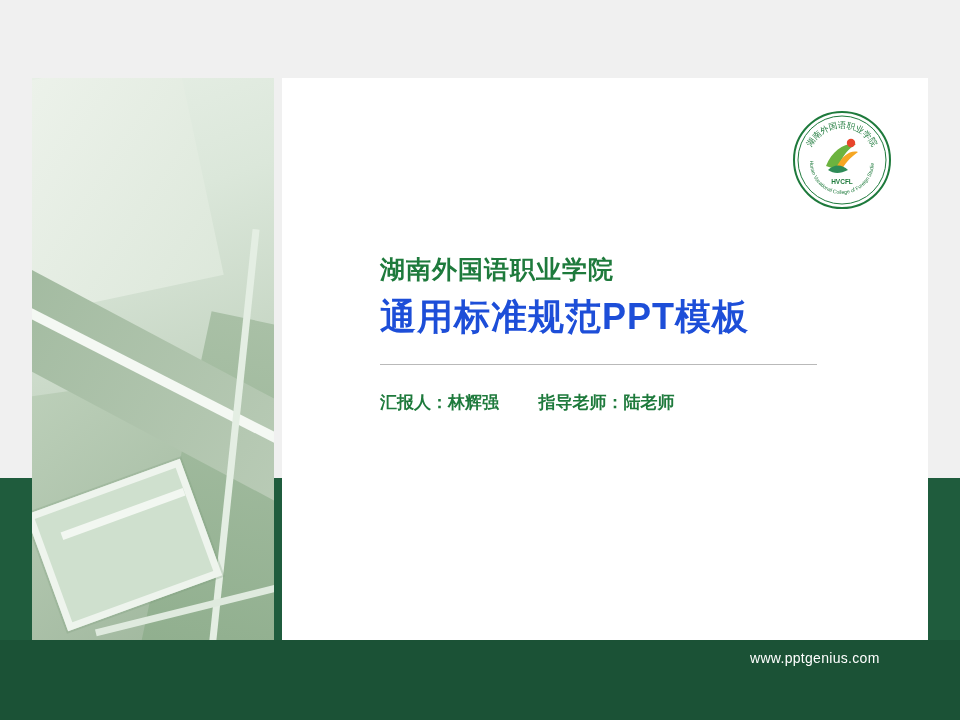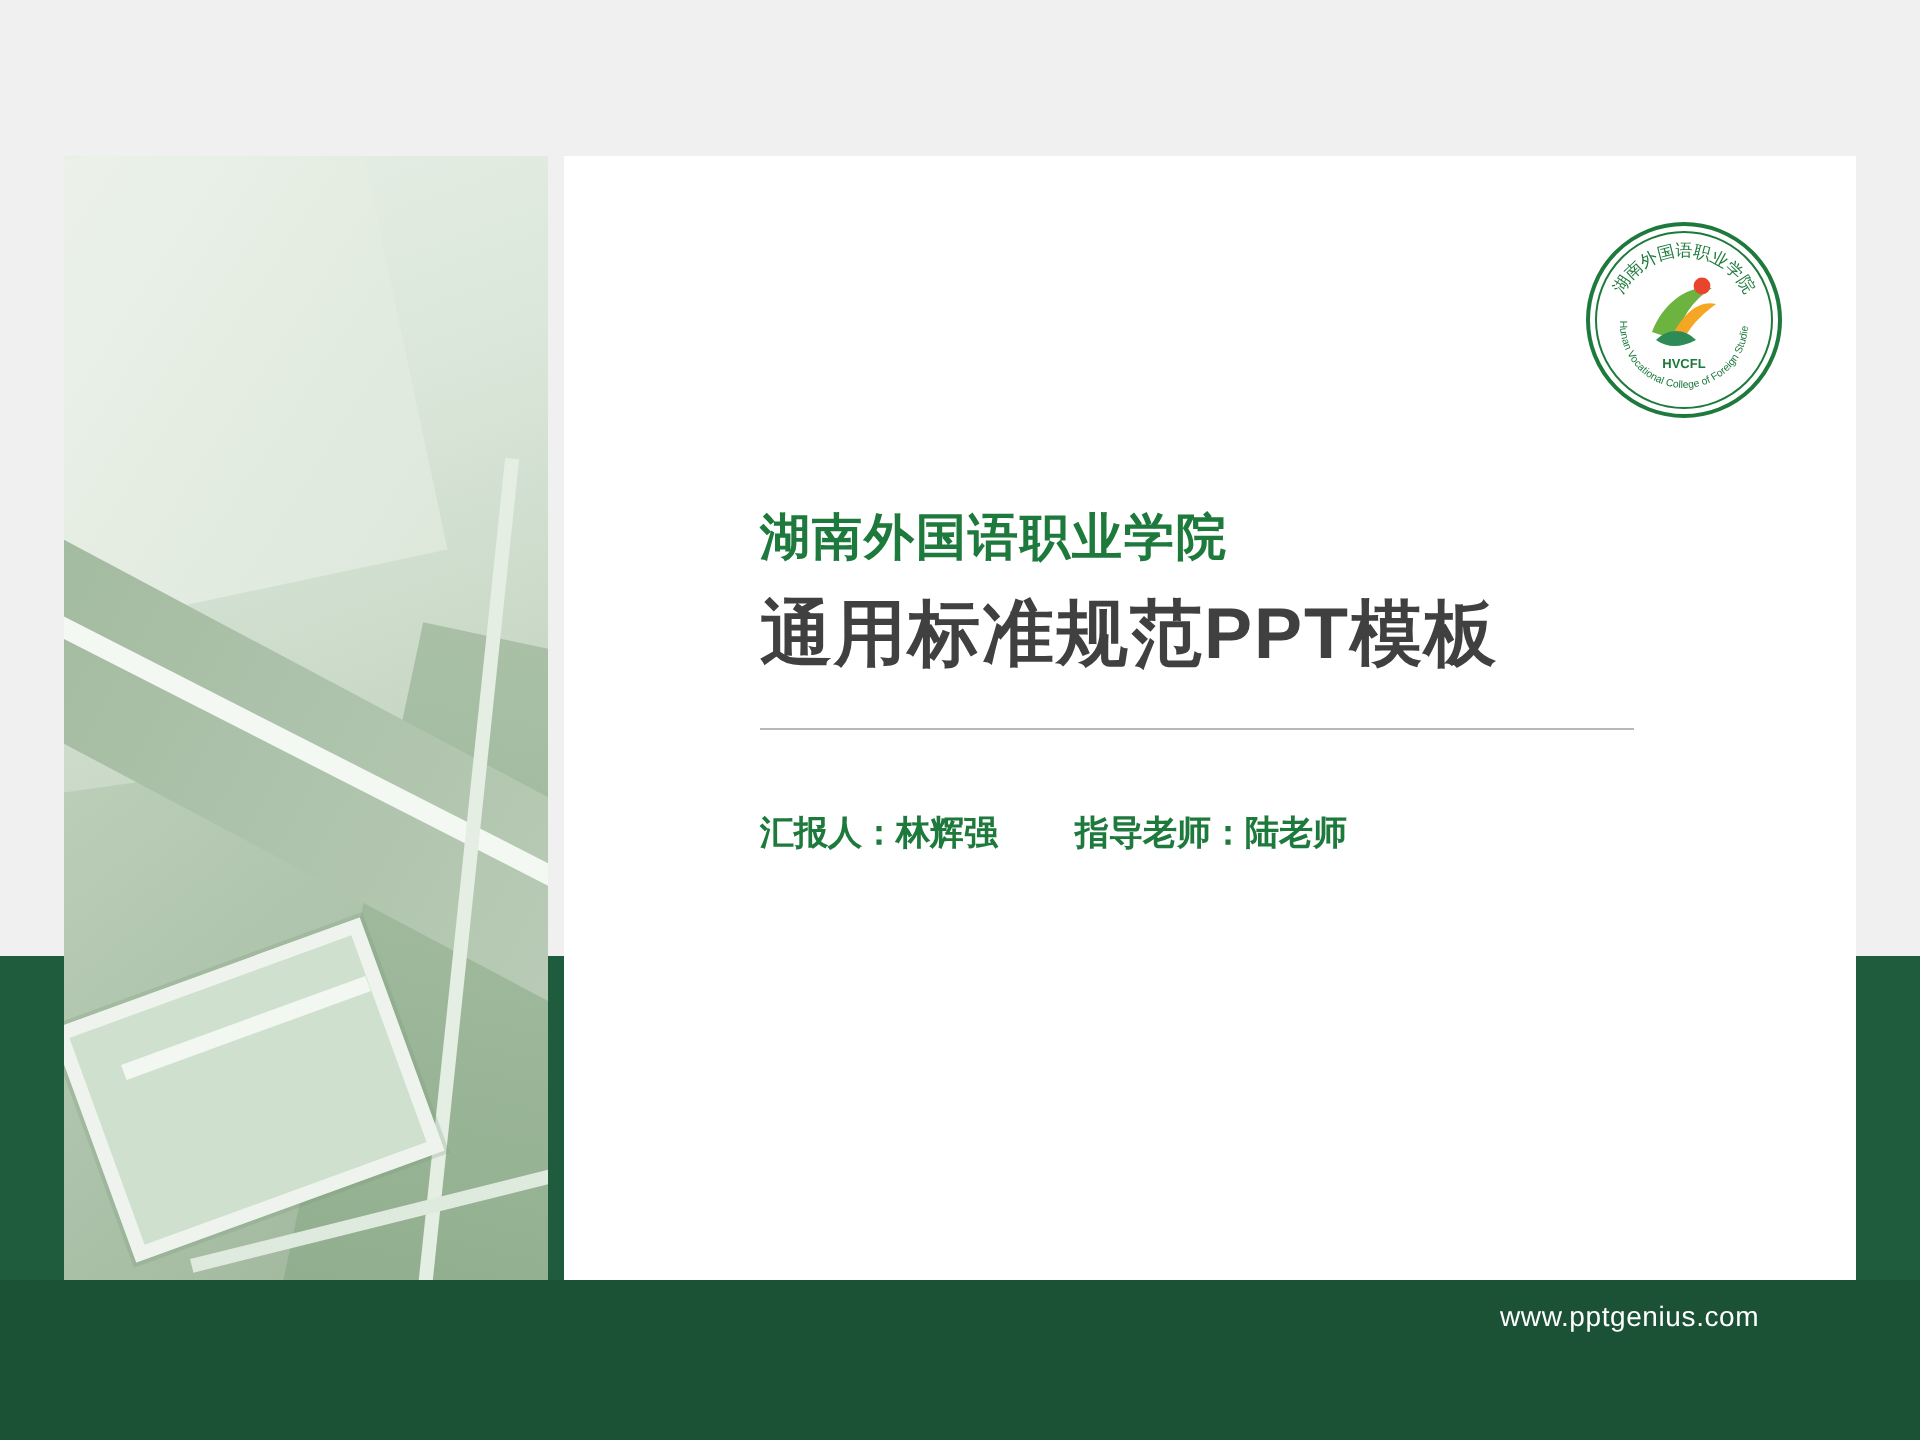--- a/index.html
+++ b/index.html
@@ -139,41 +139,40 @@
   }
   .school-name {
     color: #1e7a3c;
     font-size: 25px;
     font-weight: bold;
     letter-spacing: 1px;
     line-height: 34px;
     white-space: nowrap;
   }
   .main-title {
-    color: #404040;
+    color: #1d4ed8;
     font-size: 36px;
     font-weight: bold;
     letter-spacing: 1px;
     line-height: 50px;
     margin-top: 6px;
     white-space: nowrap;
   }
   .divider {
     margin-top: 22px;
     width: 437px;
     height: 1px;
     background: #b9b9b9;
   }
   .meta-row {
-    margin-top: 40px;
+    margin-top: 26px;
     color: #1e7a3c;
     font-size: 17px;
     font-weight: bold;
     white-space: nowrap;
-    font-family: Liberation Serif, serif;
   }
   .meta-gap {
     display: inline-block;
     width: 30px;
   }
 
   
   .footer-url {
     position: absolute;
     left: 750px;

